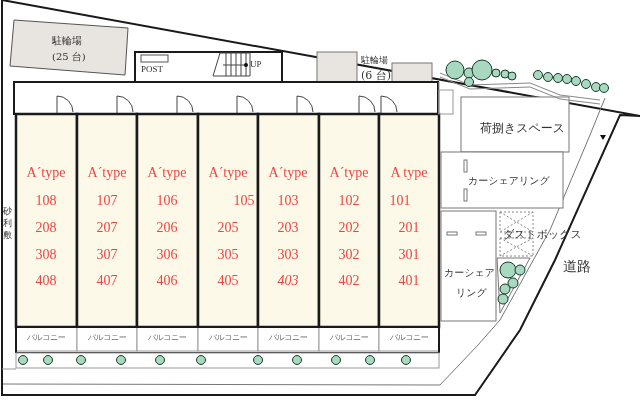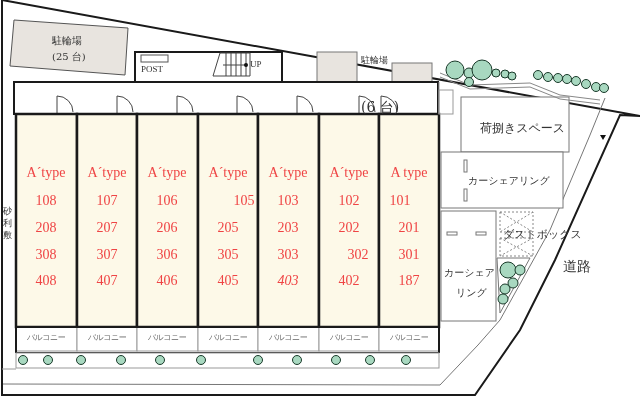--- a/index.html
+++ b/index.html
@@ -139,21 +139,21 @@
       <circle cx="604" cy="88" r="4.5"></circle>
   </g>
   <polygon points="600,135 606,135 603,140" fill="#111"></polygon>
 </svg>
 
 <div class="lbl" style="left:52px;top:34px;font-size:10px;">駐輪場</div>
 <div class="lbl" style="left:52px;top:50px;font-size:10px;">(25 台)</div>
 <div class="lbl small" style="left:141px;top:64px;font-family:'Liberation Serif',serif;">POST</div>
 <div class="lbl small" style="left:250px;top:59px;font-family:'Liberation Serif',serif;">UP</div>
 <div class="lbl" style="left:361px;top:54px;font-size:9px;">駐輪場</div>
-<div class="lbl" style="left:361px;top:68px;font-size:14px;margin-top:31px;">(6 台)</div>
+<div class="lbl" style="left:361px;top:68px;font-size:11px;">(6 台)</div>
 <div class="lbl" style="left:3px;top:205px;font-size:9px;width:10px;line-height:12px;white-space:normal;word-break:break-all;">砂利敷</div>
 <div class="lbl" style="left:480px;top:120px;font-size:12px;">荷捌きスペース</div>
 <div class="lbl" style="left:468px;top:174px;font-size:10px;">カーシェアリング</div>
 <div class="lbl" style="left:444px;top:266px;font-size:10px;">カーシェア</div>
 <div class="lbl" style="left:456px;top:286px;font-size:10px;">リング</div>
 <div class="lbl" style="left:503px;top:227px;font-size:11px;">ダストボックス</div>
 <div class="lbl" style="left:563px;top:258px;font-size:14px;">道路</div>
 
 <div>
   <div class="unit-text utype" style="left:16px;">A´type</div>
@@ -192,24 +192,24 @@
   <div class="unit-text unum" style="left:258px;top:193px;">103</div>
   <div class="unit-text unum" style="left:258px;top:220px;">203</div>
   <div class="unit-text unum" style="left:258px;top:247px;">303</div>
   <div class="unit-text unum" style="left:258px;top:273px;font-style:italic;">403</div>
   <div class="balc" style="left:259px;">バルコニー</div>
 </div>
 <div>
   <div class="unit-text utype" style="left:319px;">A´type</div>
   <div class="unit-text unum" style="left:319px;top:193px;">102</div>
   <div class="unit-text unum" style="left:319px;top:220px;">202</div>
-  <div class="unit-text unum" style="left:319px;top:247px;padding-left:9px;">302</div>
+  <div class="unit-text unum" style="left:319px;top:247px;">302</div>
   <div class="unit-text unum" style="left:319px;top:273px;">402</div>
   <div class="balc" style="left:320px;">バルコニー</div>
 </div>
 <div>
   <div class="unit-text utype" style="left:379px;">A type</div>
   <div class="unit-text unum" style="left:370px;top:193px;">101</div>
   <div class="unit-text unum" style="left:379px;top:220px;">201</div>
   <div class="unit-text unum" style="left:379px;top:247px;">301</div>
-  <div class="unit-text unum" style="left:379px;top:273px;">187</div>
+  <div class="unit-text unum" style="left:379px;top:273px;">401</div>
   <div class="balc" style="left:380px;">バルコニー</div>
 </div>
 
 </body></html>

